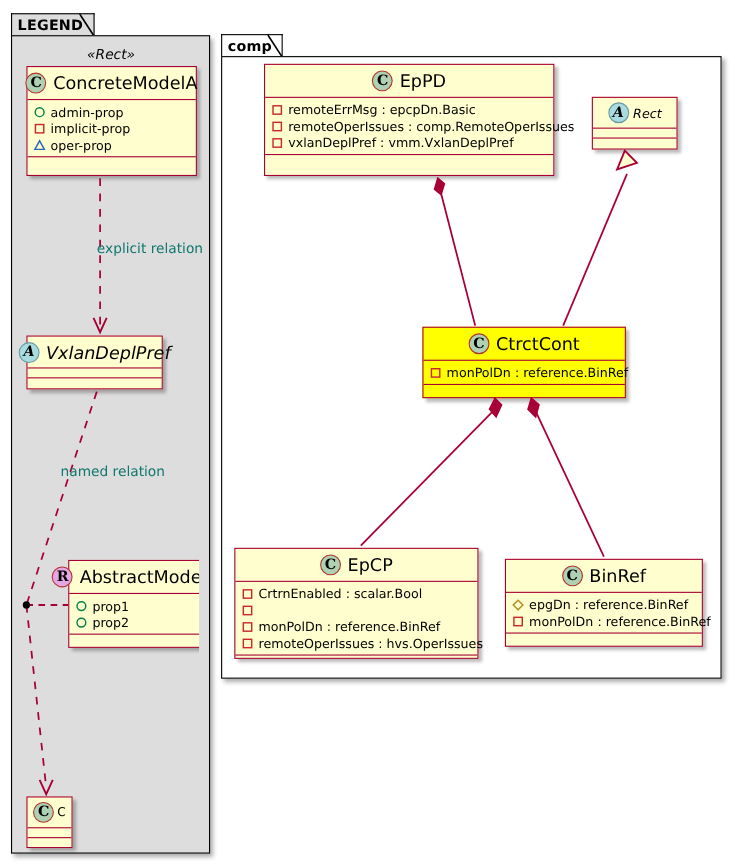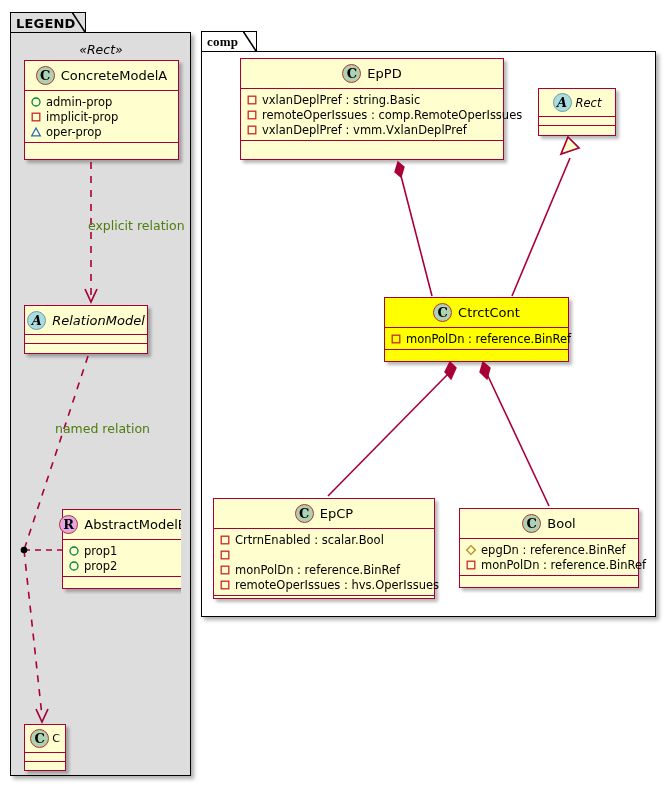--- a/index.html
+++ b/index.html
@@ -10,32 +10,32 @@
 
   
   .pkg{position:absolute;box-sizing:border-box;border:1.5px solid #000;
        box-shadow:3px 3px 4px rgba(0,0,0,.32);}
   .pkg.legend{background:#DDDDDD;}
   .pkg.comp{background:#FFFFFF;}
   .pkg-tab{position:absolute;box-sizing:border-box;border:1.5px solid #000;
        border-bottom:none;font-size:13px;font-weight:bold;color:#000;
        display:flex;align-items:center;padding-left:5px;letter-spacing:.2px;}
   .pkg-tab.legend{background:#DDDDDD;}
-  .pkg-tab.comp{background:#FFFFFF;font-family:Liberation Serif, serif;}
+  .pkg-tab.comp{background:#FFFFFF;}
   .pkg-tab .fold{position:absolute;right:-1px;top:-1px;bottom:-1px;width:14px;
        overflow:hidden;}
   .pkg-tab .fold svg{display:block;}
 
   
   .cls{position:absolute;box-sizing:border-box;border:1.4px solid #A80036;
        background:#FEFECE;box-shadow:3px 3px 3px rgba(0,0,0,.28);}
   .cls.hl{background:#FFFF00;border-color:#A80036;}
   .cls .hdr{box-sizing:border-box;height:30px;display:flex;align-items:center;
        justify-content:center;position:relative;border-bottom:1.4px solid #A80036;}
-  .cls .hdr .nm{font-size:13px;color:#000;white-space:nowrap;}
+  .cls .hdr .nm{font-size:16px;color:#000;white-space:nowrap;}
   .cls .hdr .nm.ital{font-style:italic;}
   .cls .attrs{box-sizing:border-box;border-bottom:1.4px solid #A80036;
        padding:3px 5px 3px 5px;}
   .cls .attrs.empty{height:9px;padding:0;}
   .cls .foot{box-sizing:border-box;height:9px;}
   .attr{display:flex;align-items:center;height:15px;white-space:nowrap;}
   .attr .txt{font-size:11.5px;color:#000;}
 
   
   .stereo{position:absolute;font-size:12.5px;font-style:italic;color:#000;
@@ -48,21 +48,21 @@
        margin-right:6px;flex:0 0 auto;}
   .badge.Cr{background:#ADD1B2;border:1.3px solid #B4342F;color:#000;}
   .badge.A{background:#A9DCDF;border:1.3px solid #6A9CA5;color:#000;font-style:italic;}
   .badge.R{background:#E4A6E4;border:1.3px solid #B4342F;color:#000;}
 
   
   .mk{width:12px;height:12px;margin-right:4px;flex:0 0 auto;position:relative;}
   .mk svg{display:block;}
 
   
-  .lbl{position:absolute;font-size:12.5px;color:#4d7c0f;white-space:nowrap;}
+  .lbl{position:absolute;font-size:12.5px;color:#0f766e;white-space:nowrap;}
 
   
   .ov{position:absolute;left:0;top:0;width:668px;height:788px;
       pointer-events:none;overflow:visible;}
   .clip-mask{position:absolute;overflow:hidden;}
 </style>
 </head>
 <body>
 
 <div id="canvas">
@@ -109,21 +109,21 @@
         </span>
         <span class="txt">oper-prop</span>
       </div>
     </div>
     <div class="foot"></div>
   </div>
 
   <div class="cls" style="left:24px;top:305px;width:124px;height:49px;">
     <div class="hdr" style="height:29px;">
       <span class="badge A">A</span>
-      <span class="nm ital">RelationModel</span>
+      <span class="nm ital">VxlanDeplPref</span>
     </div>
     <div class="attrs empty"></div>
     <div class="foot"></div>
   </div>
 
   <div class="clip-mask" style="left:0px;top:500px;width:181px;height:95px;">
     <div class="cls" style="left:62px;top:9px;width:122px;height:80px;">
       <div class="hdr">
         <span class="badge R">R</span>
         <span class="nm">AbstractModelB</span>
@@ -174,21 +174,21 @@
       <span class="badge Cr">C</span>
       <span class="nm">EpPD</span>
     </div>
     <div class="attrs">
       <div class="attr">
         <span class="mk">
           <svg width="12" height="12" viewBox="0 0 12 12">
               <rect x="2.2" y="2.2" width="7.6" height="7.6" fill="none" stroke="#C82930" stroke-width="1.3"></rect>
             </svg>
         </span>
-        <span class="txt">vxlanDeplPref : string.Basic</span>
+        <span class="txt">remoteErrMsg : epcpDn.Basic</span>
       </div>
       <div class="attr">
         <span class="mk">
           <svg width="12" height="12" viewBox="0 0 12 12">
               <rect x="2.2" y="2.2" width="7.6" height="7.6" fill="none" stroke="#C82930" stroke-width="1.3"></rect>
             </svg>
         </span>
         <span class="txt">remoteOperIssues : comp.RemoteOperIssues</span>
       </div>
       <div class="attr">
@@ -267,21 +267,21 @@
         </span>
         <span class="txt">remoteOperIssues : hvs.OperIssues</span>
       </div>
     </div>
     <div class="foot"></div>
   </div>
 
   <div class="cls" style="left:459px;top:508px;width:180px;height:80px;">
     <div class="hdr">
       <span class="badge Cr">C</span>
-      <span class="nm">Bool</span>
+      <span class="nm">BinRef</span>
     </div>
     <div class="attrs">
       <div class="attr">
         <span class="mk">
           <svg width="12" height="12" viewBox="0 0 12 12">
               <polygon points="6,1.6 10.4,6 6,10.4 1.6,6" fill="none" stroke="#B38D22" stroke-width="1.3"></polygon>
             </svg>
         </span>
         <span class="txt">epgDn : reference.BinRef</span>
       </div>

